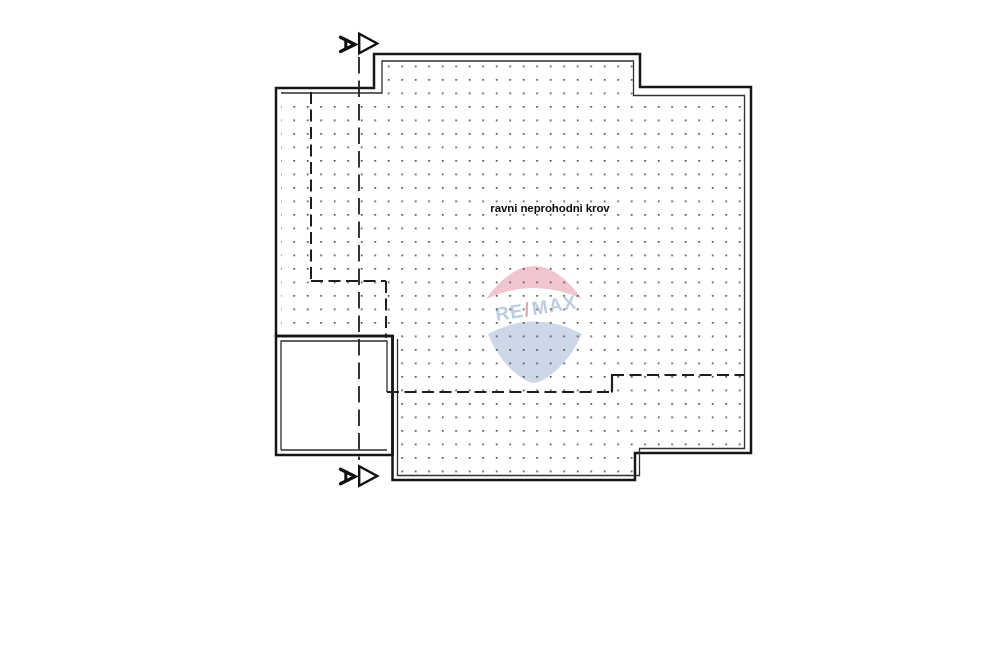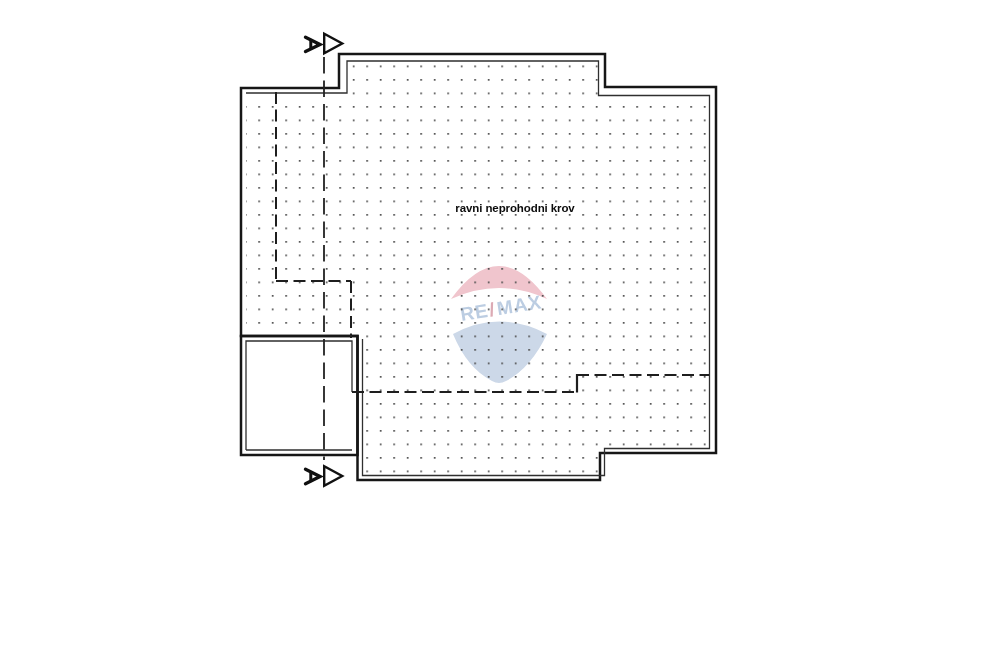--- a/index.html
+++ b/index.html
@@ -1,18 +1,18 @@
 <!DOCTYPE html>
 <html><head>
 <meta charset="utf-8">
 <title>Roof plan</title>
 <style>
   html,body{margin:0;padding:0;background:#ffffff;}
   .page{width:844px;height:667px;position:relative;background:#ffffff;overflow:hidden;
-        font-family:"Liberation Sans", sans-serif;}
+        font-family:"Liberation Sans", sans-serif;margin-left:35px;}
 </style>
 </head>
 <body>
 <div class="page">
 <svg style="filter: blur(0.3px);" width="1000" height="667" viewBox="0 0 1000 667">
   <defs>
     <pattern id="dots" x="1.8" y="11.5" width="13.5" height="13.5" patternUnits="userSpaceOnUse">
       <rect x="0" y="0" width="1.7" height="1.7" fill="#4e4e4e"></rect>
     </pattern>
   </defs>

